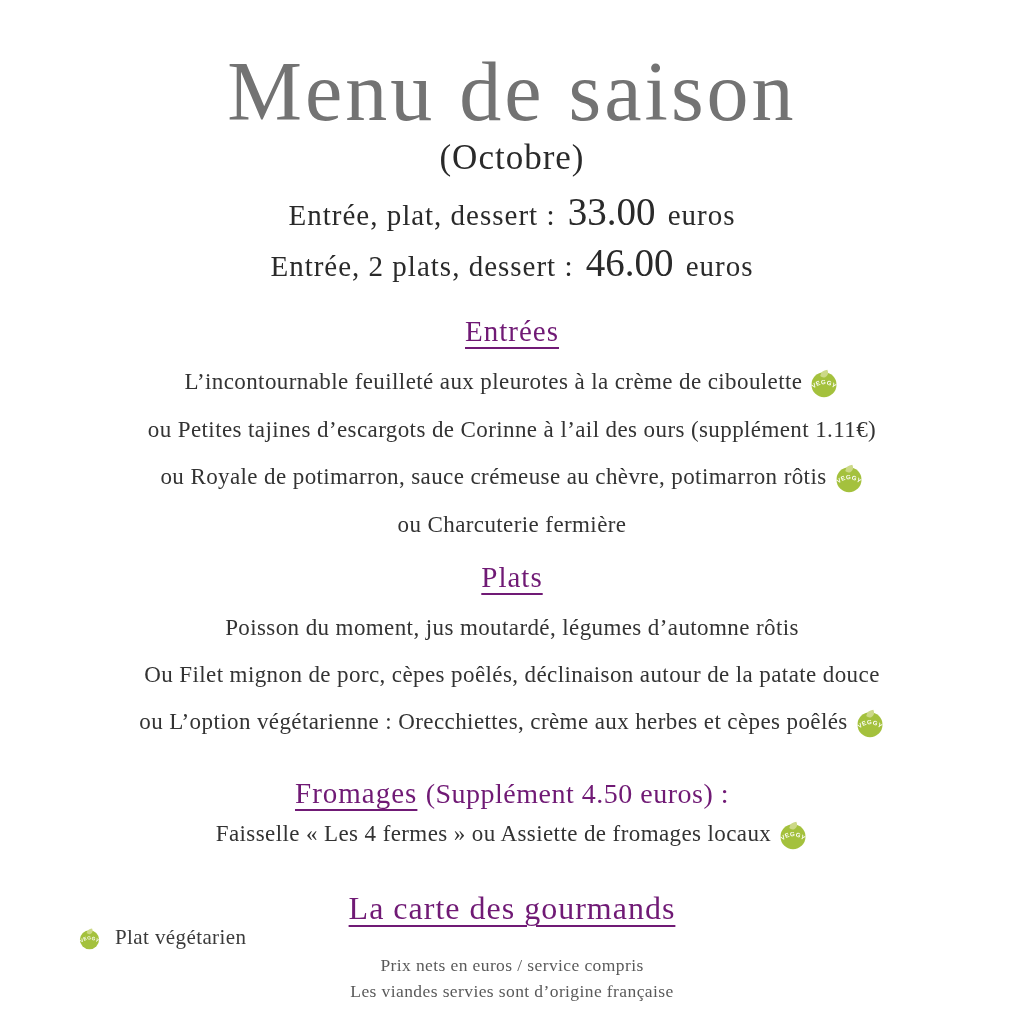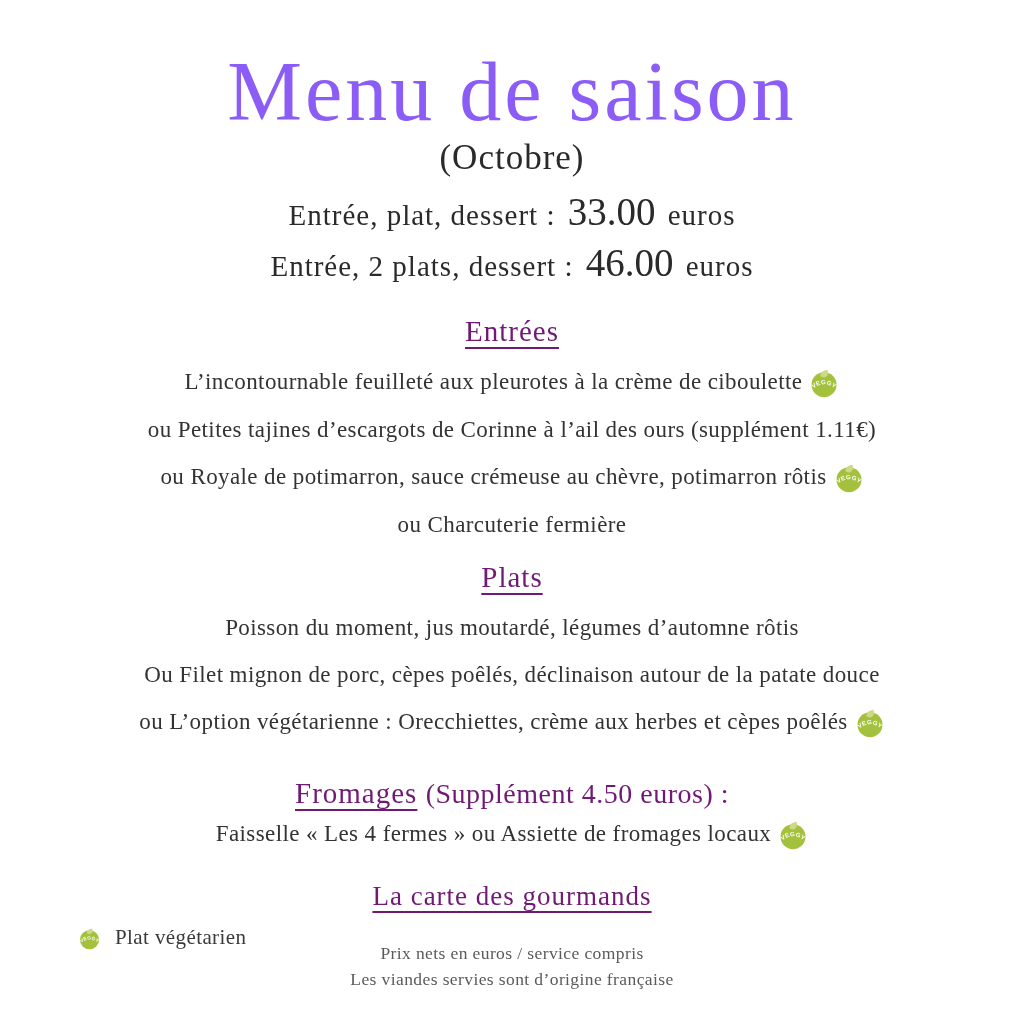--- a/index.html
+++ b/index.html
@@ -10,21 +10,21 @@
     color: #2e2e2e;
     overflow: hidden;
   }
   .menu { position: relative; width: 1024px; height: 1024px; text-align: center; }
 
   .title {
     padding-top: 46px;
     font-size: 84px;
     line-height: 1.1;
     letter-spacing: 3px;
-    color: #8b5cf6;
+    color: #737373;
     font-weight: normal;
   }
   .subtitle {
     font-size: 35px;
     letter-spacing: 1px;
     color: #2a2a2a;
   }
   .prices { margin-top: 10px; }
   .price-line {
     font-size: 29px;
@@ -51,21 +51,21 @@
     font-size: 23px;
     line-height: 30px;
     letter-spacing: 0.4px;
     color: #333333;
     white-space: nowrap;
   }
   .plats-heading { margin-top: 18px; }
   .fromages-heading { margin-top: 36px; }
   .fromages-item { margin-top: 6px; }
   .supplement { font-size: 28px; letter-spacing: 0.5px; }
-  .gourmands-heading { margin-top: 28px; font-size: 27px; line-height: 36px; }
+  .gourmands-heading { margin-top: 40px; font-size: 32px; line-height: 36px; }
 
   .veggy {
     width: 30px; height: 30px;
     vertical-align: -9px;
     margin-left: 7px;
     display: inline-block;
   }
   .veggy.small { width: 23px; height: 23px; vertical-align: -6px; margin-left: 0; margin-right: 14px; }
 
   .legend {

